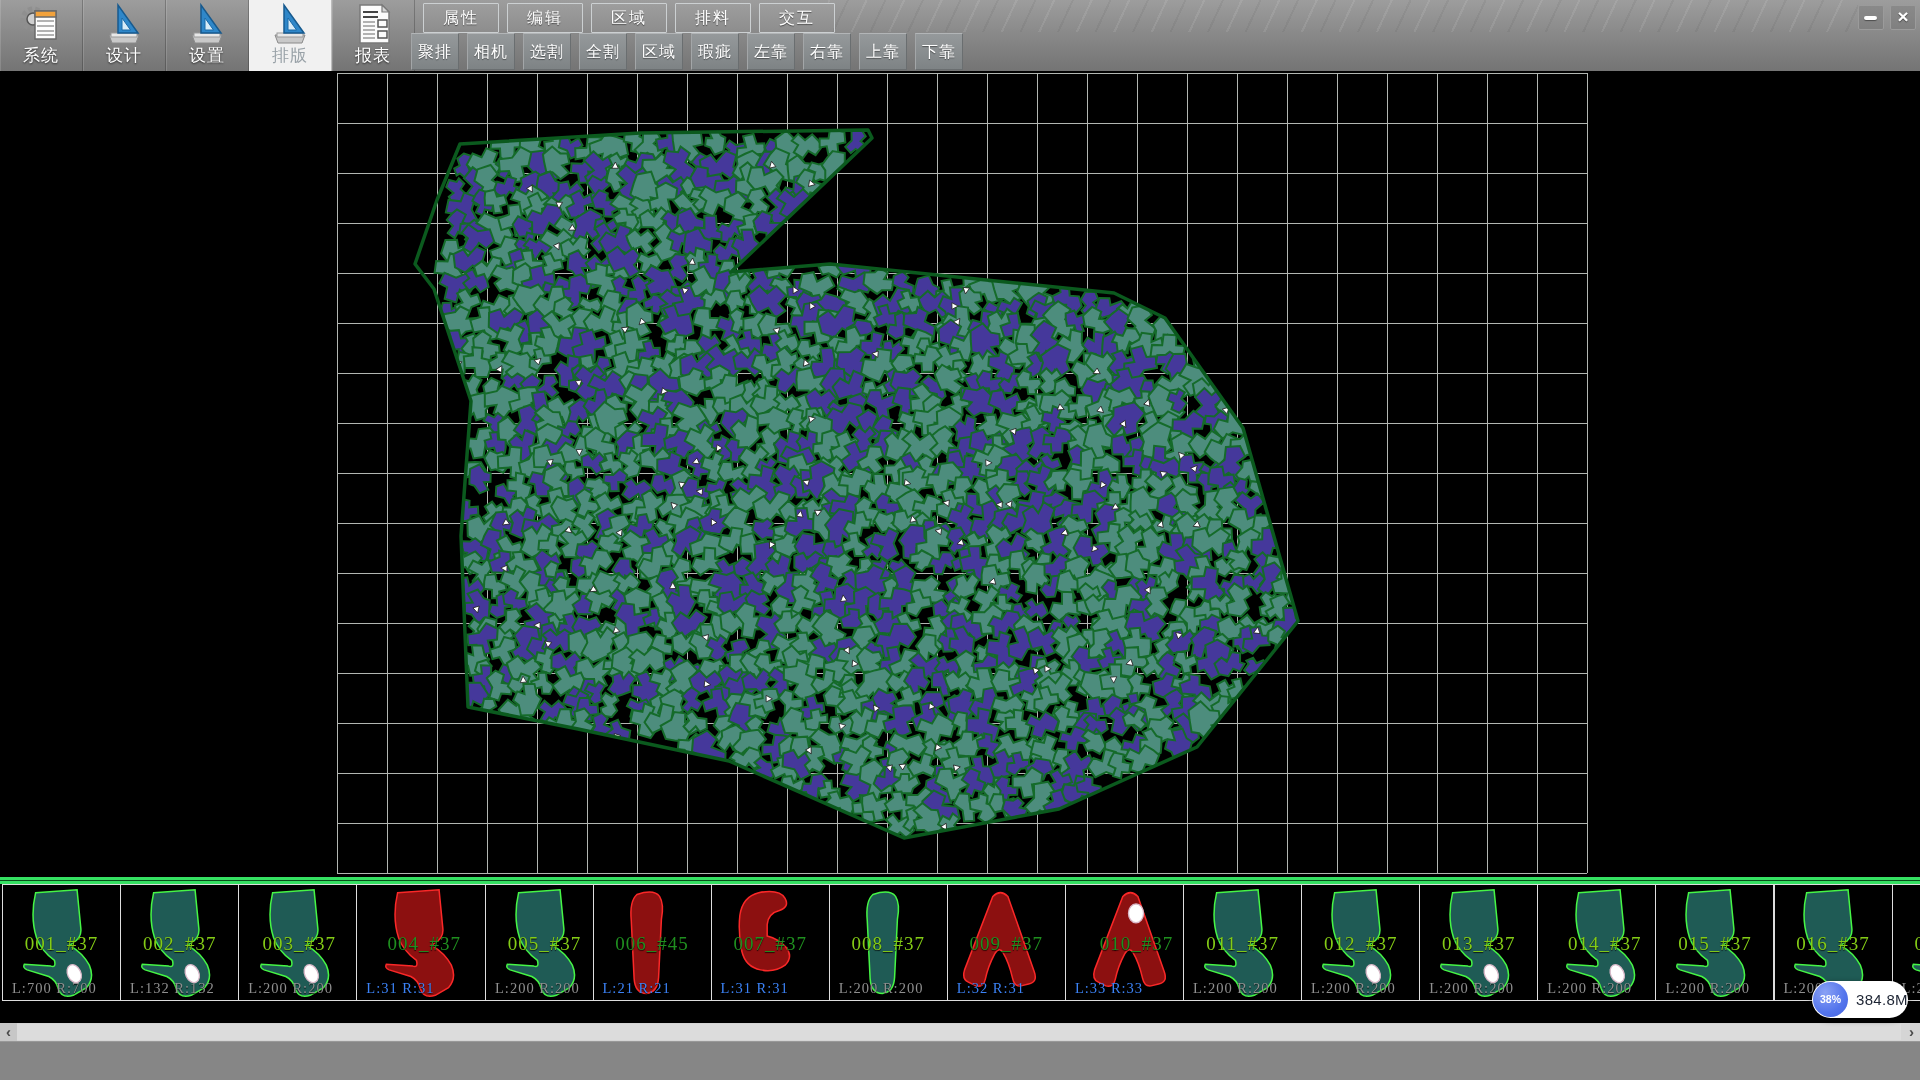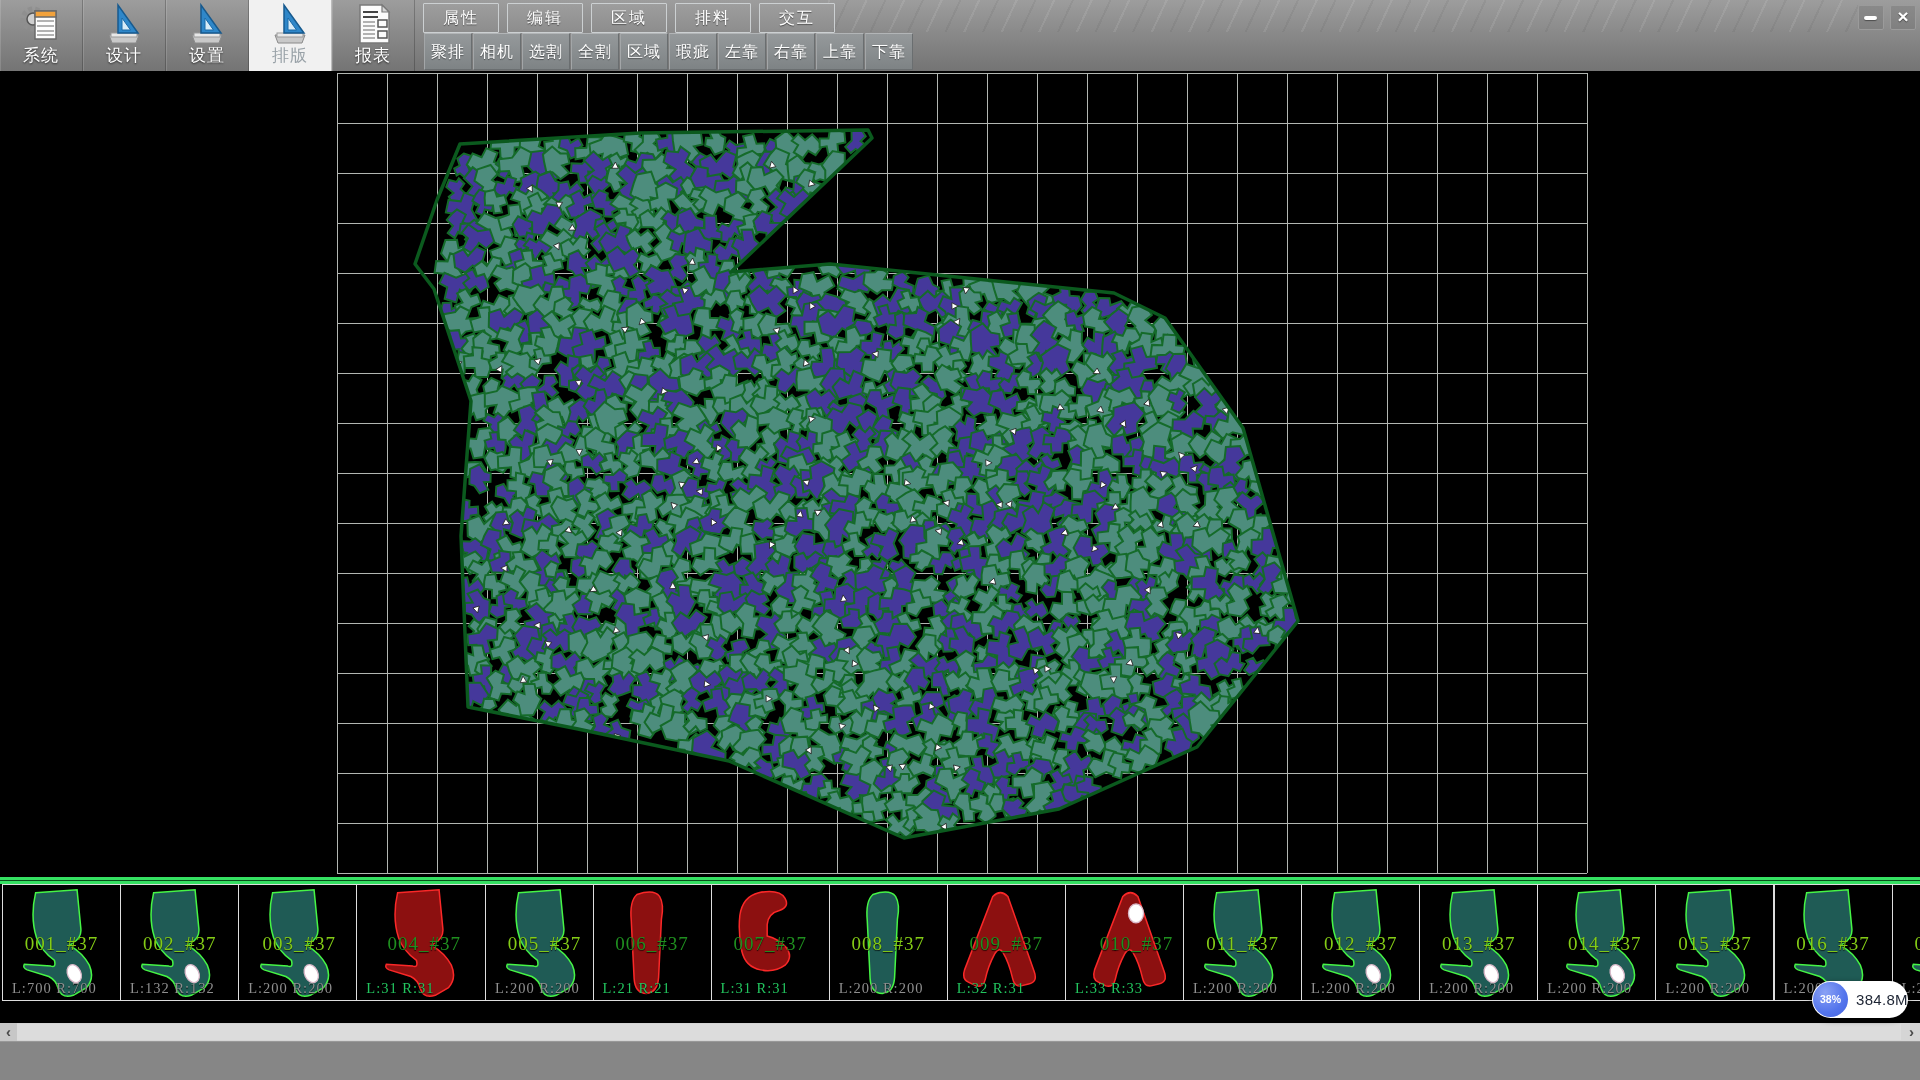--- a/index.html
+++ b/index.html
@@ -17,21 +17,21 @@
   .nav-btn.selected{background:#f1f1f1;}
   .nav-btn svg{position:absolute;left:50%;top:2px;transform:translateX(-50%);}
   .nav-label{position:absolute;left:0;bottom:4px;width:100%;text-align:center;
              font-size:17px;color:#fff;text-shadow:0 1px 2px rgba(0,0,0,.65);letter-spacing:1px;}
   .nav-btn.selected .nav-label{color:#98a1a7;text-shadow:none;}
 
   .menu-row{position:absolute;left:423px;top:3px;height:44px;display:flex;}
   .menu-btn{width:74px;height:28px;margin-right:8px;border:1px solid #ccd0d2;border-radius:1px;
             color:#fff;font-size:16px;line-height:27px;text-align:center;letter-spacing:2px;
             text-shadow:0 1px 1px rgba(0,0,0,.5);background:rgba(255,255,255,.03);}
-  .tool-row{position:absolute;left:424px;top:33px;height:37px;display:flex;}
+  .tool-row{position:absolute;left:411px;top:33px;height:37px;display:flex;gap:7px;}
   .tool-btn{width:48px;height:37px;margin-right:1px;color:#fff;font-size:16px;line-height:36px;
             text-align:center;letter-spacing:1px;text-shadow:0 1px 1px rgba(0,0,0,.45);
             background:linear-gradient(#95999b,#7e8385);
             border:1px solid #6a6e70;border-top-color:#b2b5b7;border-left-color:#a3a6a8;box-sizing:border-box;}
 
   .win-controls{position:absolute;right:4px;top:5px;display:flex;gap:6px;}
   .win-btn{width:24px;height:23px;background:rgba(90,90,90,.25);border:1px solid #9b9b9b;
            border-radius:2px;position:relative;}
   .win-btn .bar{position:absolute;left:5px;top:10px;width:13px;height:4px;background:#fff;border-radius:2px;
                 box-shadow:0 1px 1px rgba(0,0,0,.4);}
@@ -48,21 +48,21 @@
   
   .strip{position:absolute;left:0;top:884px;width:1920px;height:119px;background:#000;overflow:hidden;}
   .cell{position:absolute;top:0;height:117px;background:#000;border:1px solid #dedede;box-sizing:border-box;}
   .cell svg{position:absolute;left:50%;top:2px;transform:translateX(-50%);}
   .cell .pname{position:absolute;left:0;top:48px;width:100%;text-align:center;
                font-family:"Liberation Serif",serif;font-size:19px;letter-spacing:1px;
                text-shadow:0 1px 1px rgba(0,0,0,.8);}
   .cell .plr{position:absolute;left:9px;bottom:3px;font-family:"Liberation Serif",serif;font-size:14.5px;
              letter-spacing:1px;text-shadow:0 1px 1px rgba(0,0,0,.8);}
   .cell.c-gray .pname{color:#84cc16;}  .cell.c-gray .plr{color:#8f8f8f;}
-  .cell.c-green .pname{color:#1f8f1f;} .cell.c-green .plr{color:#22c55e;}
+  .cell.c-green .pname{color:#1f8f1f;} .cell.c-green .plr{color:#3b82f6;}
 
   
   .badge{position:absolute;left:1812px;top:981px;width:96px;height:37px;background:#fff;border-radius:19px;
          box-shadow:0 2px 6px rgba(0,0,0,.45);z-index:5;}
   .badge .circ{position:absolute;left:1px;top:1px;width:35px;height:35px;border-radius:50%;
                background:radial-gradient(circle at 35% 30%,#8aa2f5,#5374ec 60%,#4463e0);
                color:#fff;font-size:10.5px;font-weight:bold;text-align:center;line-height:35px;}
   .badge .mem{position:absolute;left:44px;top:0;height:37px;line-height:37px;font-size:15px;color:#1d2433;
               font-weight:500;letter-spacing:.3px;}
 
@@ -1455,21 +1455,21 @@
       <svg width="96" height="113" viewBox="0 0 100 120">
         <path d="M22 6 L66 3 L70 44 Q71 54 62 59 L58 62 Q72 70 79 83 Q85 97 76 107 L62 115 Q50 119 46 108 Q44 99 36 95 L13 88 Q8 86 10 82 L38 84 Q44 86 42 78 Q28 68 23 54 Q16 32 22 6 Z" fill="#1f5b55" stroke="#46f546" stroke-width="1.6"></path>
       </svg>
       <div class="pname">005_#37</div>
       <div class="plr">L:200 R:200</div>
     </div>
     <div class="cell c-green" style="left: 592.5px; width: 119.1px;">
       <svg width="96" height="113" viewBox="0 0 100 120">
         <path d="M34 8 Q52 2 58 10 Q63 18 60 34 L57 96 Q56 112 44 113 Q32 113 31 97 L28 36 Q26 15 34 8 Z" fill="#8c1010" stroke="#fa2828" stroke-width="1.6"></path>
       </svg>
-      <div class="pname">006_#37</div>
+      <div class="pname">006_#45</div>
       <div class="plr">L:21 R:21</div>
     </div>
     <div class="cell c-green" style="left: 710.6px; width: 119.1px;">
       <svg width="96" height="113" viewBox="0 0 100 120">
         <path d="M38 6 Q60 2 66 12 Q71 21 60 25 Q48 28 47 40 L47 52 Q59 55 67 64 Q75 74 66 83 Q55 91 40 88 Q24 85 20 68 Q16 48 18 30 Q21 10 38 6 Z" fill="#8c1010" stroke="#fa2828" stroke-width="1.6"></path>
       </svg>
       <div class="pname">007_#37</div>
       <div class="plr">L:31 R:31</div>
     </div>
     <div class="cell c-gray" style="left: 828.7px; width: 119.1px;">

